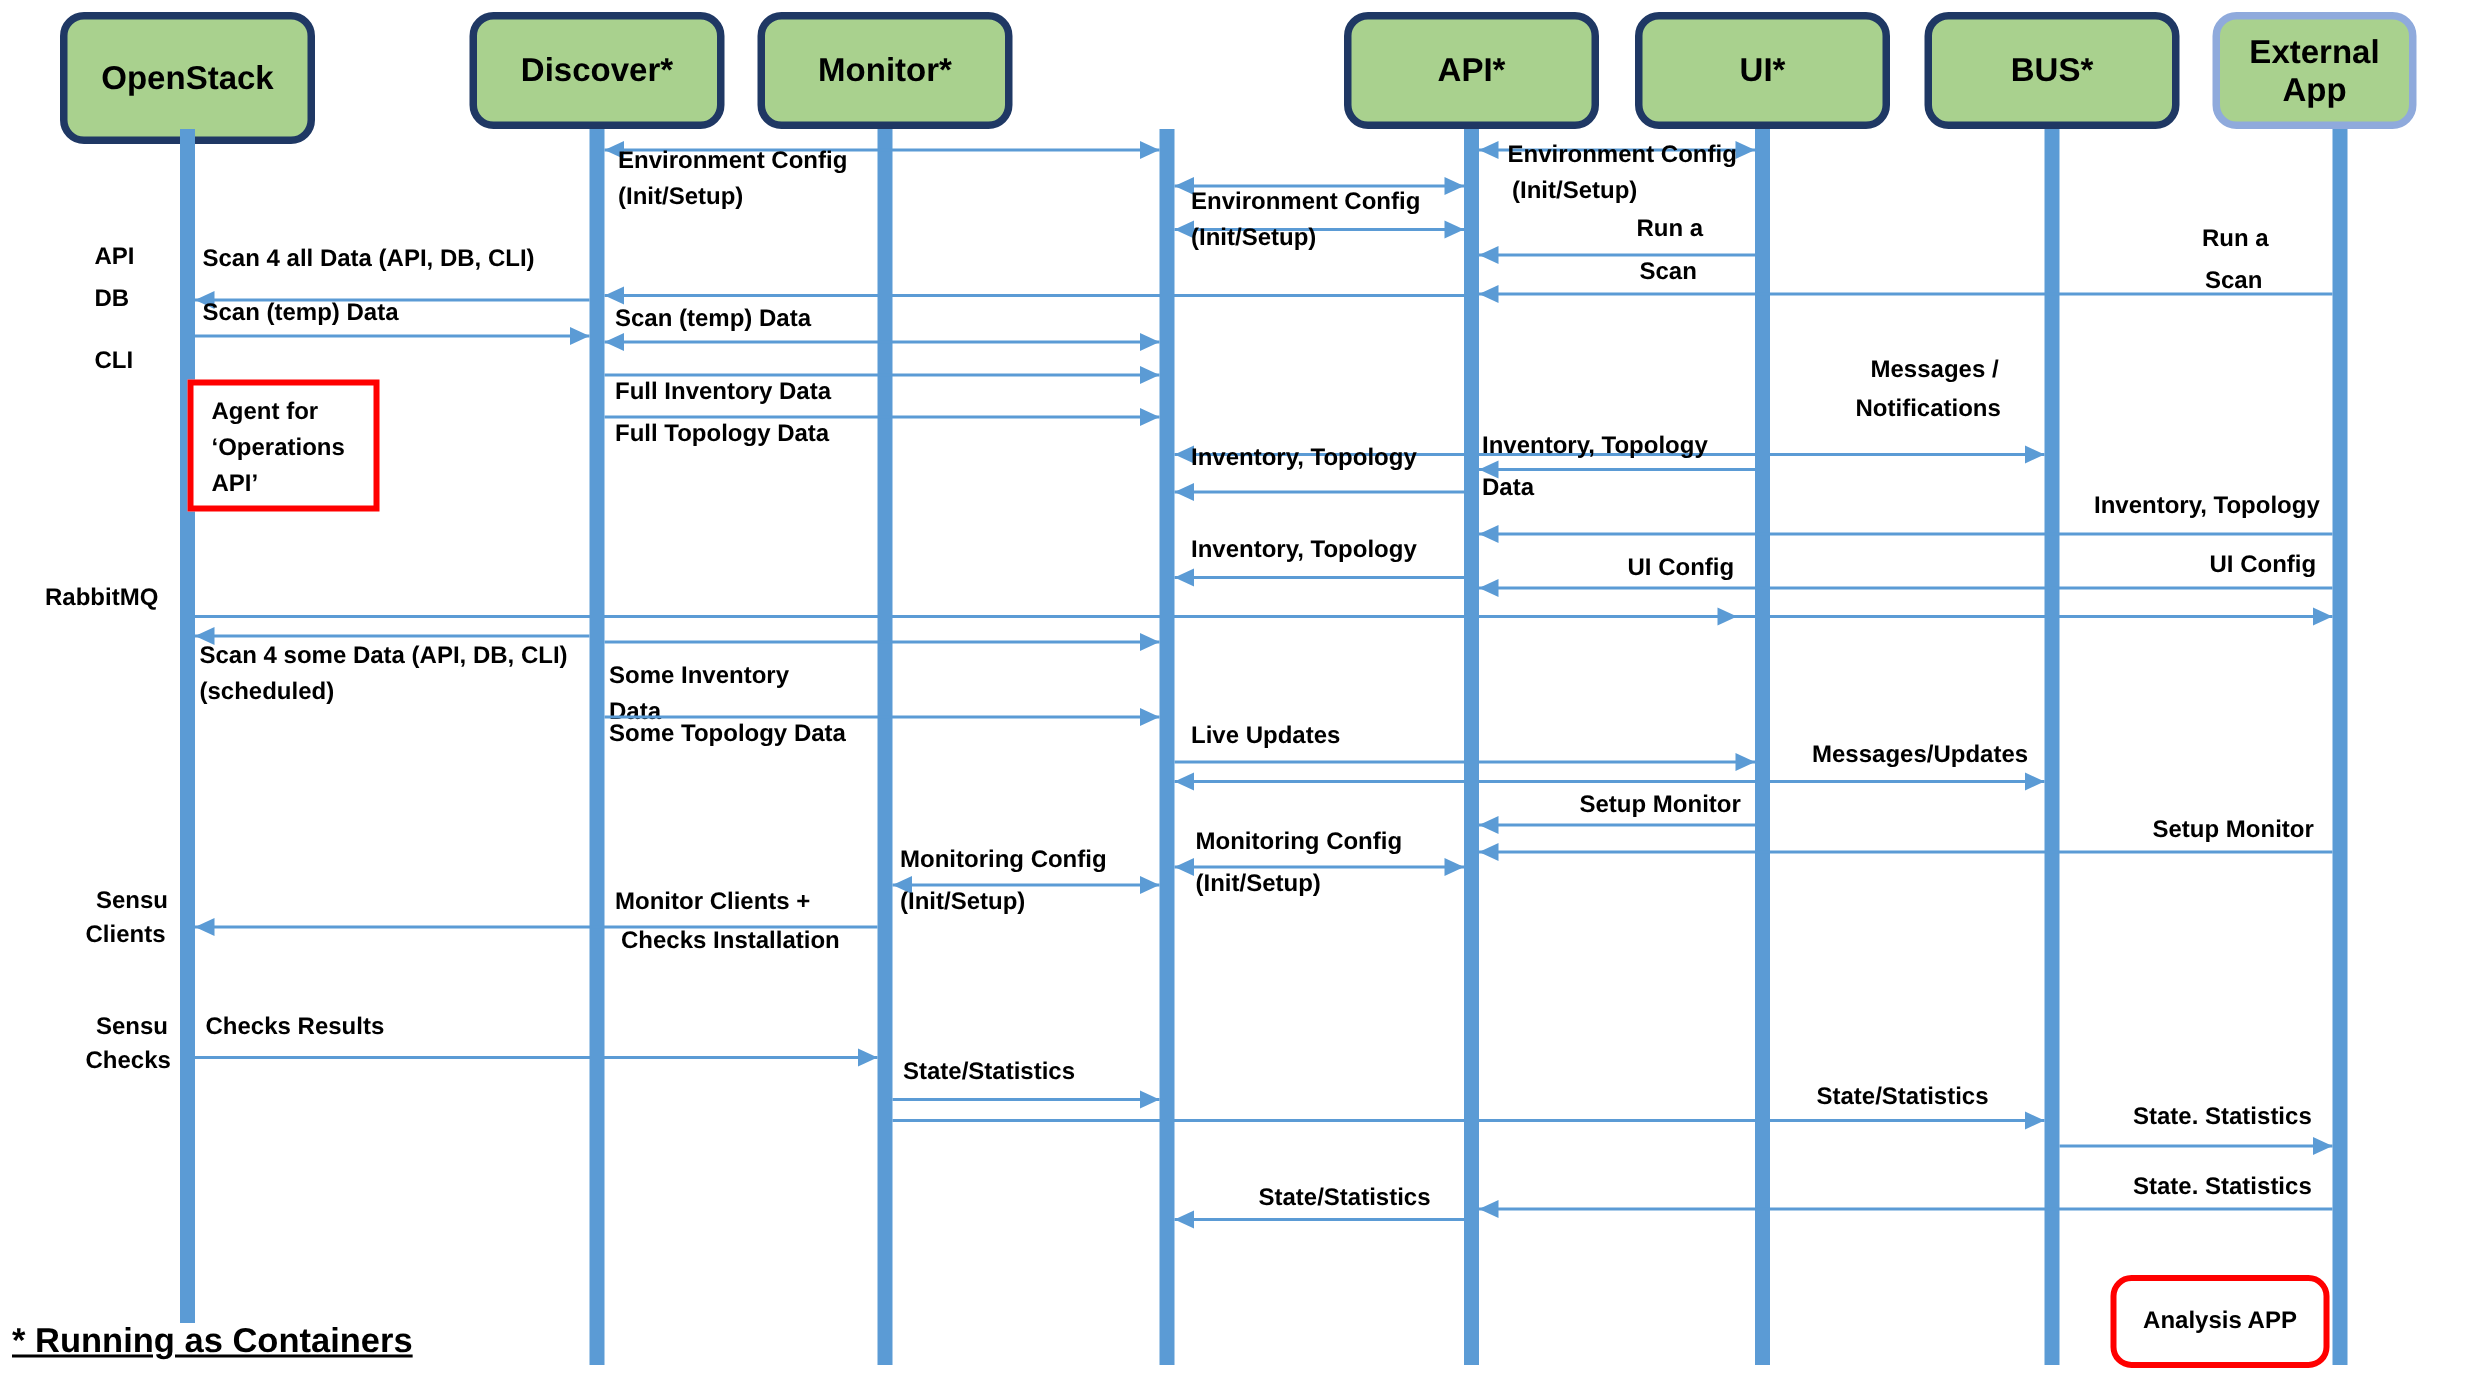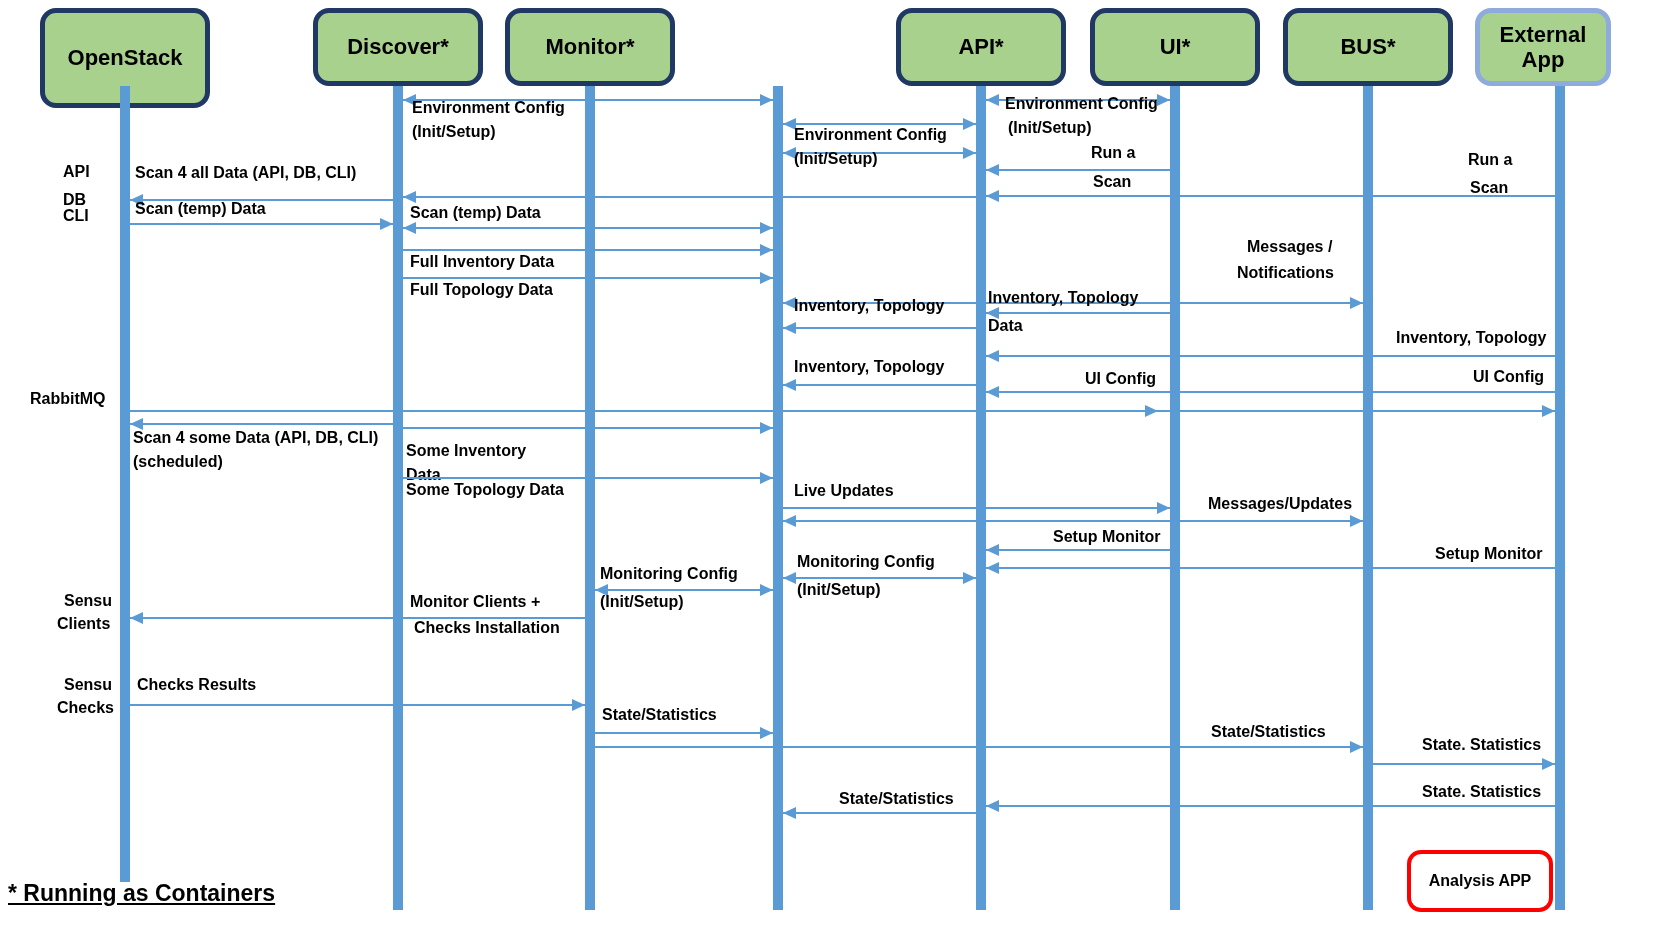--- a/index.html
+++ b/index.html
@@ -28,21 +28,21 @@
   #footnote{
     position:absolute;left:8px;top:880px;font-weight:bold;font-size:23px;color:#000;
     text-decoration:underline;white-space:nowrap;
   }
 </style>
 </head>
 <body>
 
 <div id="canvas">
   <div id="footnote">* Running as Containers</div>
-<div class="actor" style="left: 40px; width: 170px; top: 8px; height: 100px;">
+<div class="actor" style="left: 40px; width: 170px; top: 8px; height: 88px;">
       <div>OpenStack</div>
     </div>
     <div class="lifeline" style="left: 120px; top: 86px; height: 796px;"></div>
     <div class="actor" style="left: 313px; width: 170px; top: 8px; height: 78px;">
       <div>Discover*</div>
     </div>
     <div class="lifeline" style="left: 393px; top: 86px; height: 824px;"></div>
     <div class="actor" style="left: 505px; width: 170px; top: 8px; height: 78px;">
       <div>Monitor*</div>
     </div>
@@ -185,22 +185,27 @@
     <div class="head right" style="top: 758px; left: 1542px;"></div>
     <div class="lbl" style="left: 1422px; top: 735px;">State. Statistics</div>
     <div class="msg-line" style="left: 986px; top: 805px; width: 569px;"></div>
     <div class="head left" style="top: 800px; left: 986px;"></div>
     <div class="lbl" style="left: 1422px; top: 782px;">State. Statistics</div>
     <div class="msg-line" style="left: 783px; top: 812px; width: 193px;"></div>
     <div class="head left" style="top: 807px; left: 783px;"></div>
     <div class="lbl" style="left: 839px; top: 789px;">State/Statistics</div>
     <div class="margin-lbl" style="left: 63px; top: 163px;">API</div>
     <div class="margin-lbl" style="left: 63px; top: 191px;">DB</div>
-    <div class="margin-lbl" style="left: 63px; top: 207px;">CLI</div>
+    <div class="margin-lbl" style="left: 63px; top: 232px;">CLI</div>
     <div class="margin-lbl" style="left: 30px; top: 390px;">RabbitMQ</div>
     <div class="margin-lbl" style="left: 64px; top: 592px;">Sensu</div>
     <div class="margin-lbl" style="left: 57px; top: 615px;">Clients</div>
     <div class="margin-lbl" style="left: 64px; top: 676px;">Sensu</div>
     <div class="margin-lbl" style="left: 57px; top: 699px;">Checks</div>
+    <div class="callout" style="left: 125px; top: 253px; width: 128px; height: 88px; padding-top: 6px;">
+      <div class="cl-line">Agent for</div>
+      <div class="cl-line">‘Operations</div>
+      <div class="cl-line">API’</div>
+    </div>
     <div class="callout center" style="left: 1407px; top: 850px; width: 146px; height: 62px;">
       <div class="">Analysis APP</div>
     </div>
   </div>
 
 </body></html>

